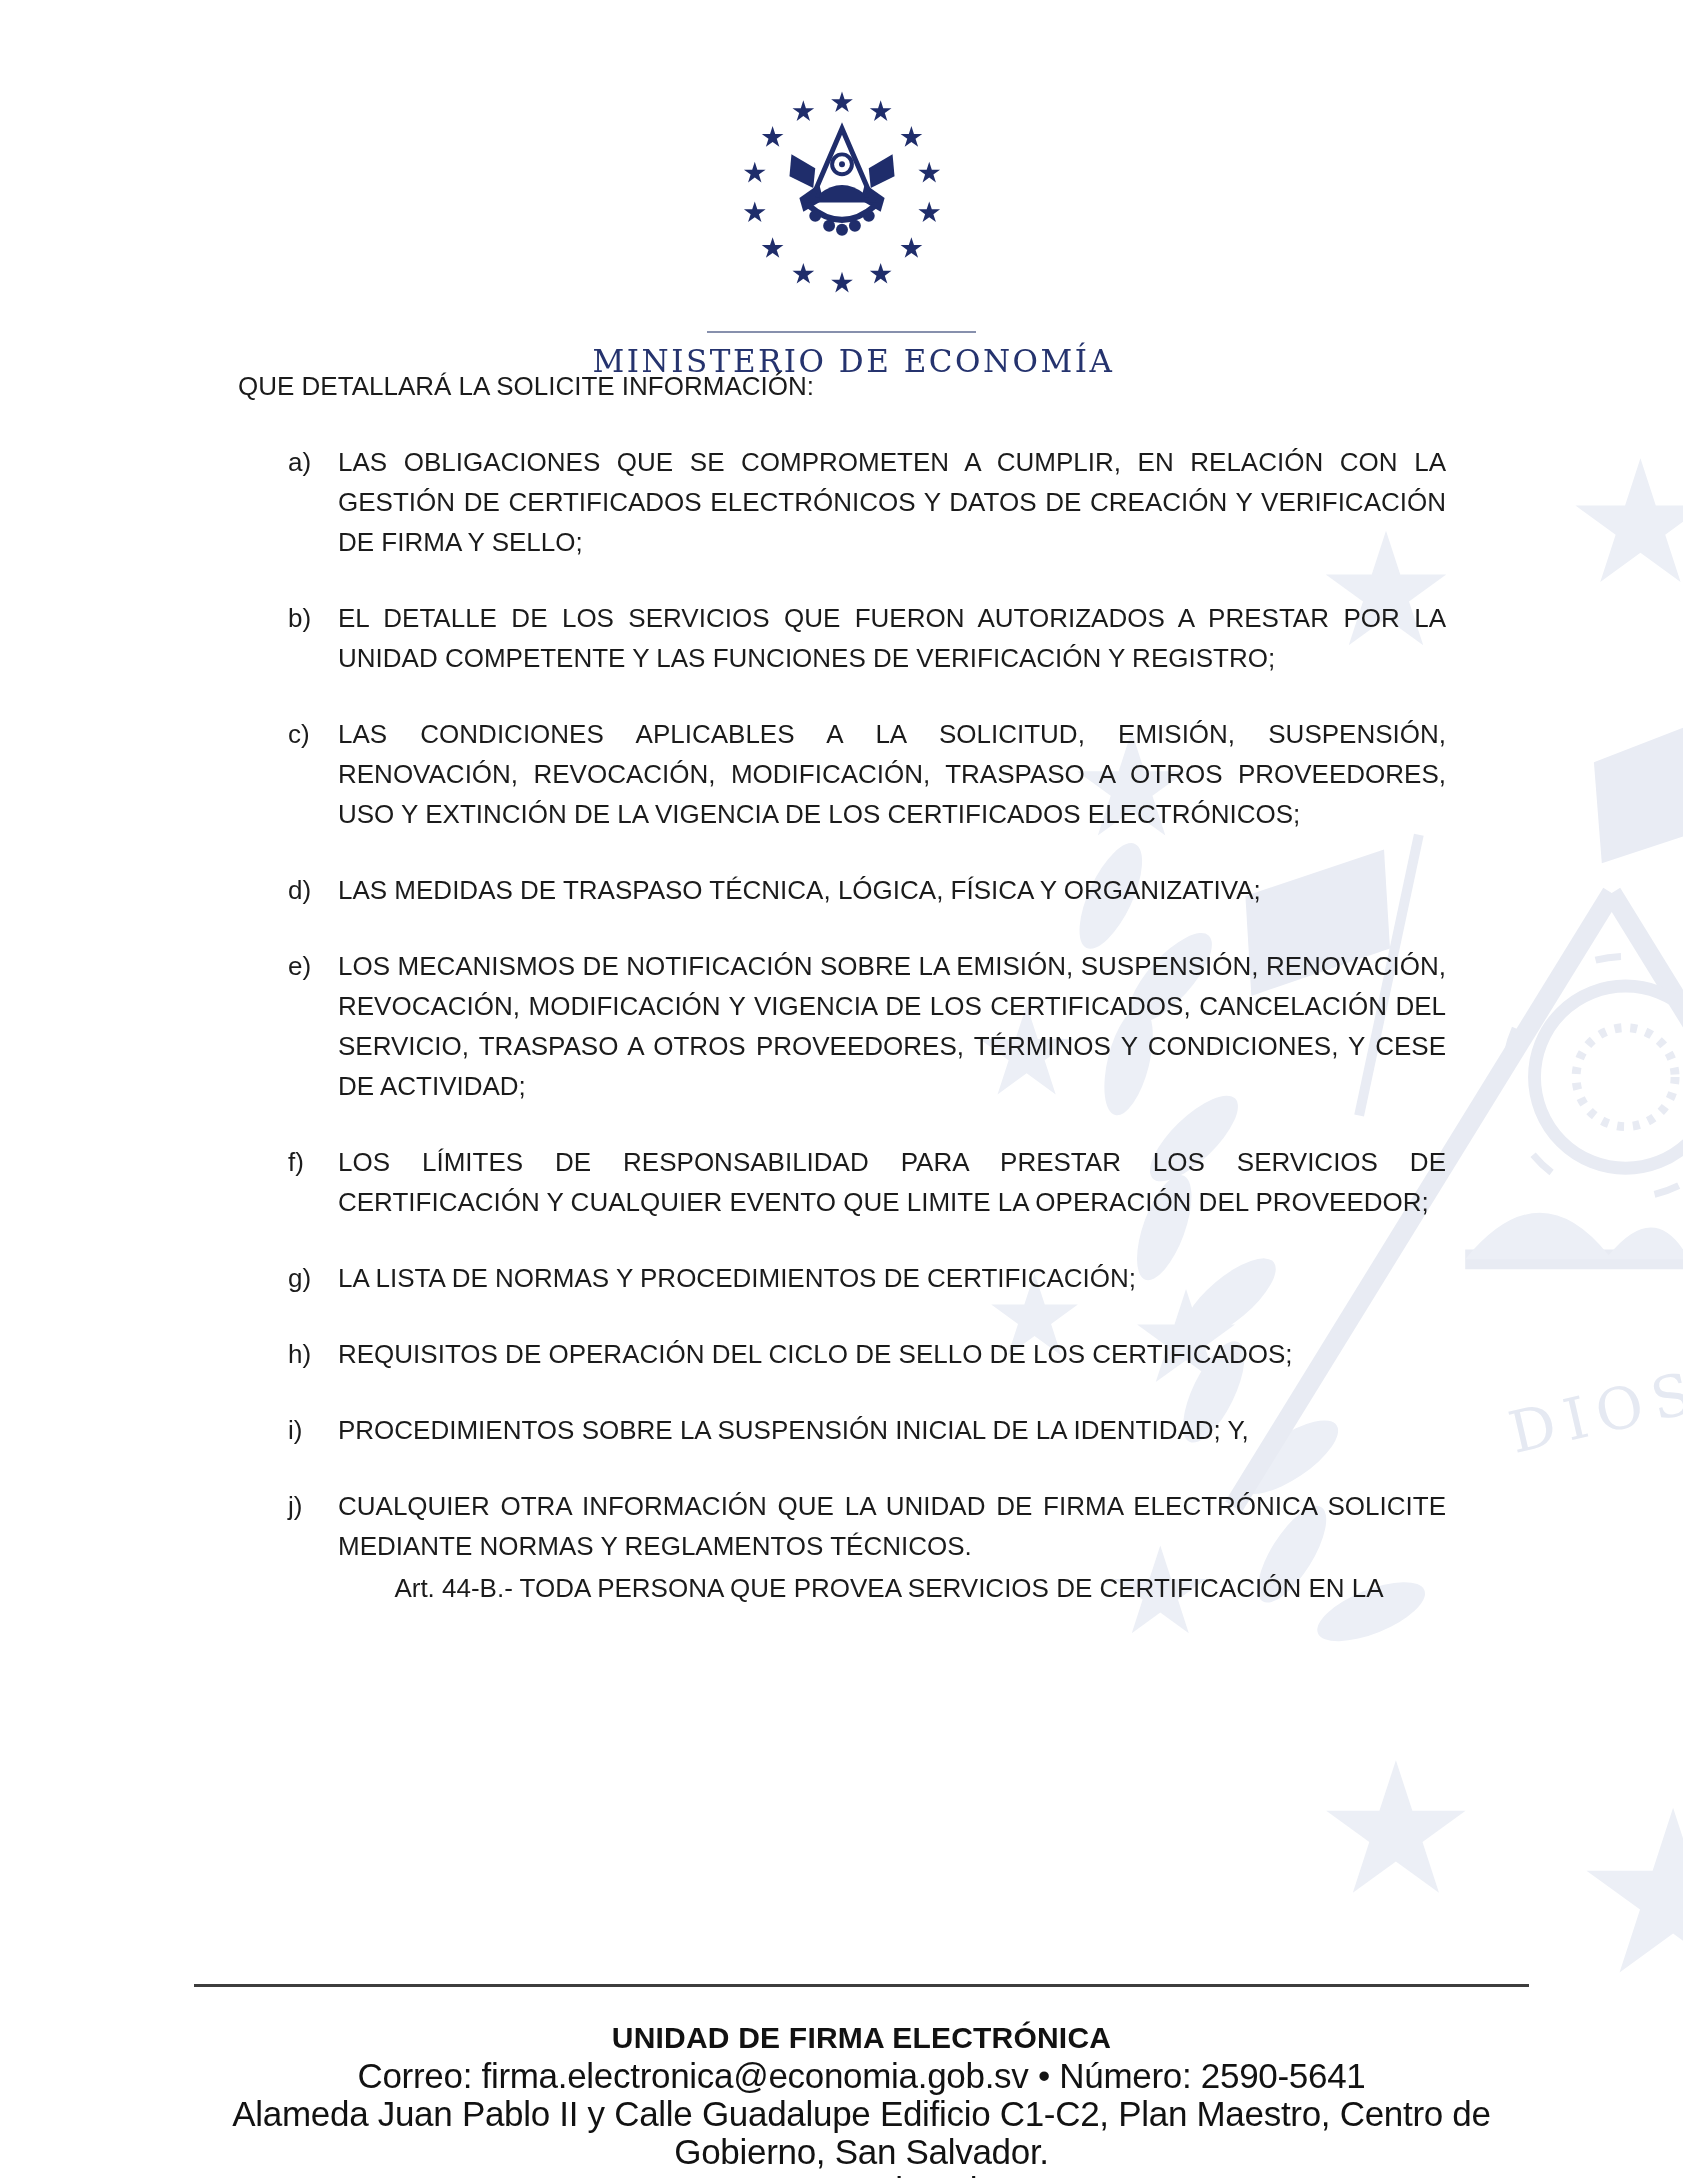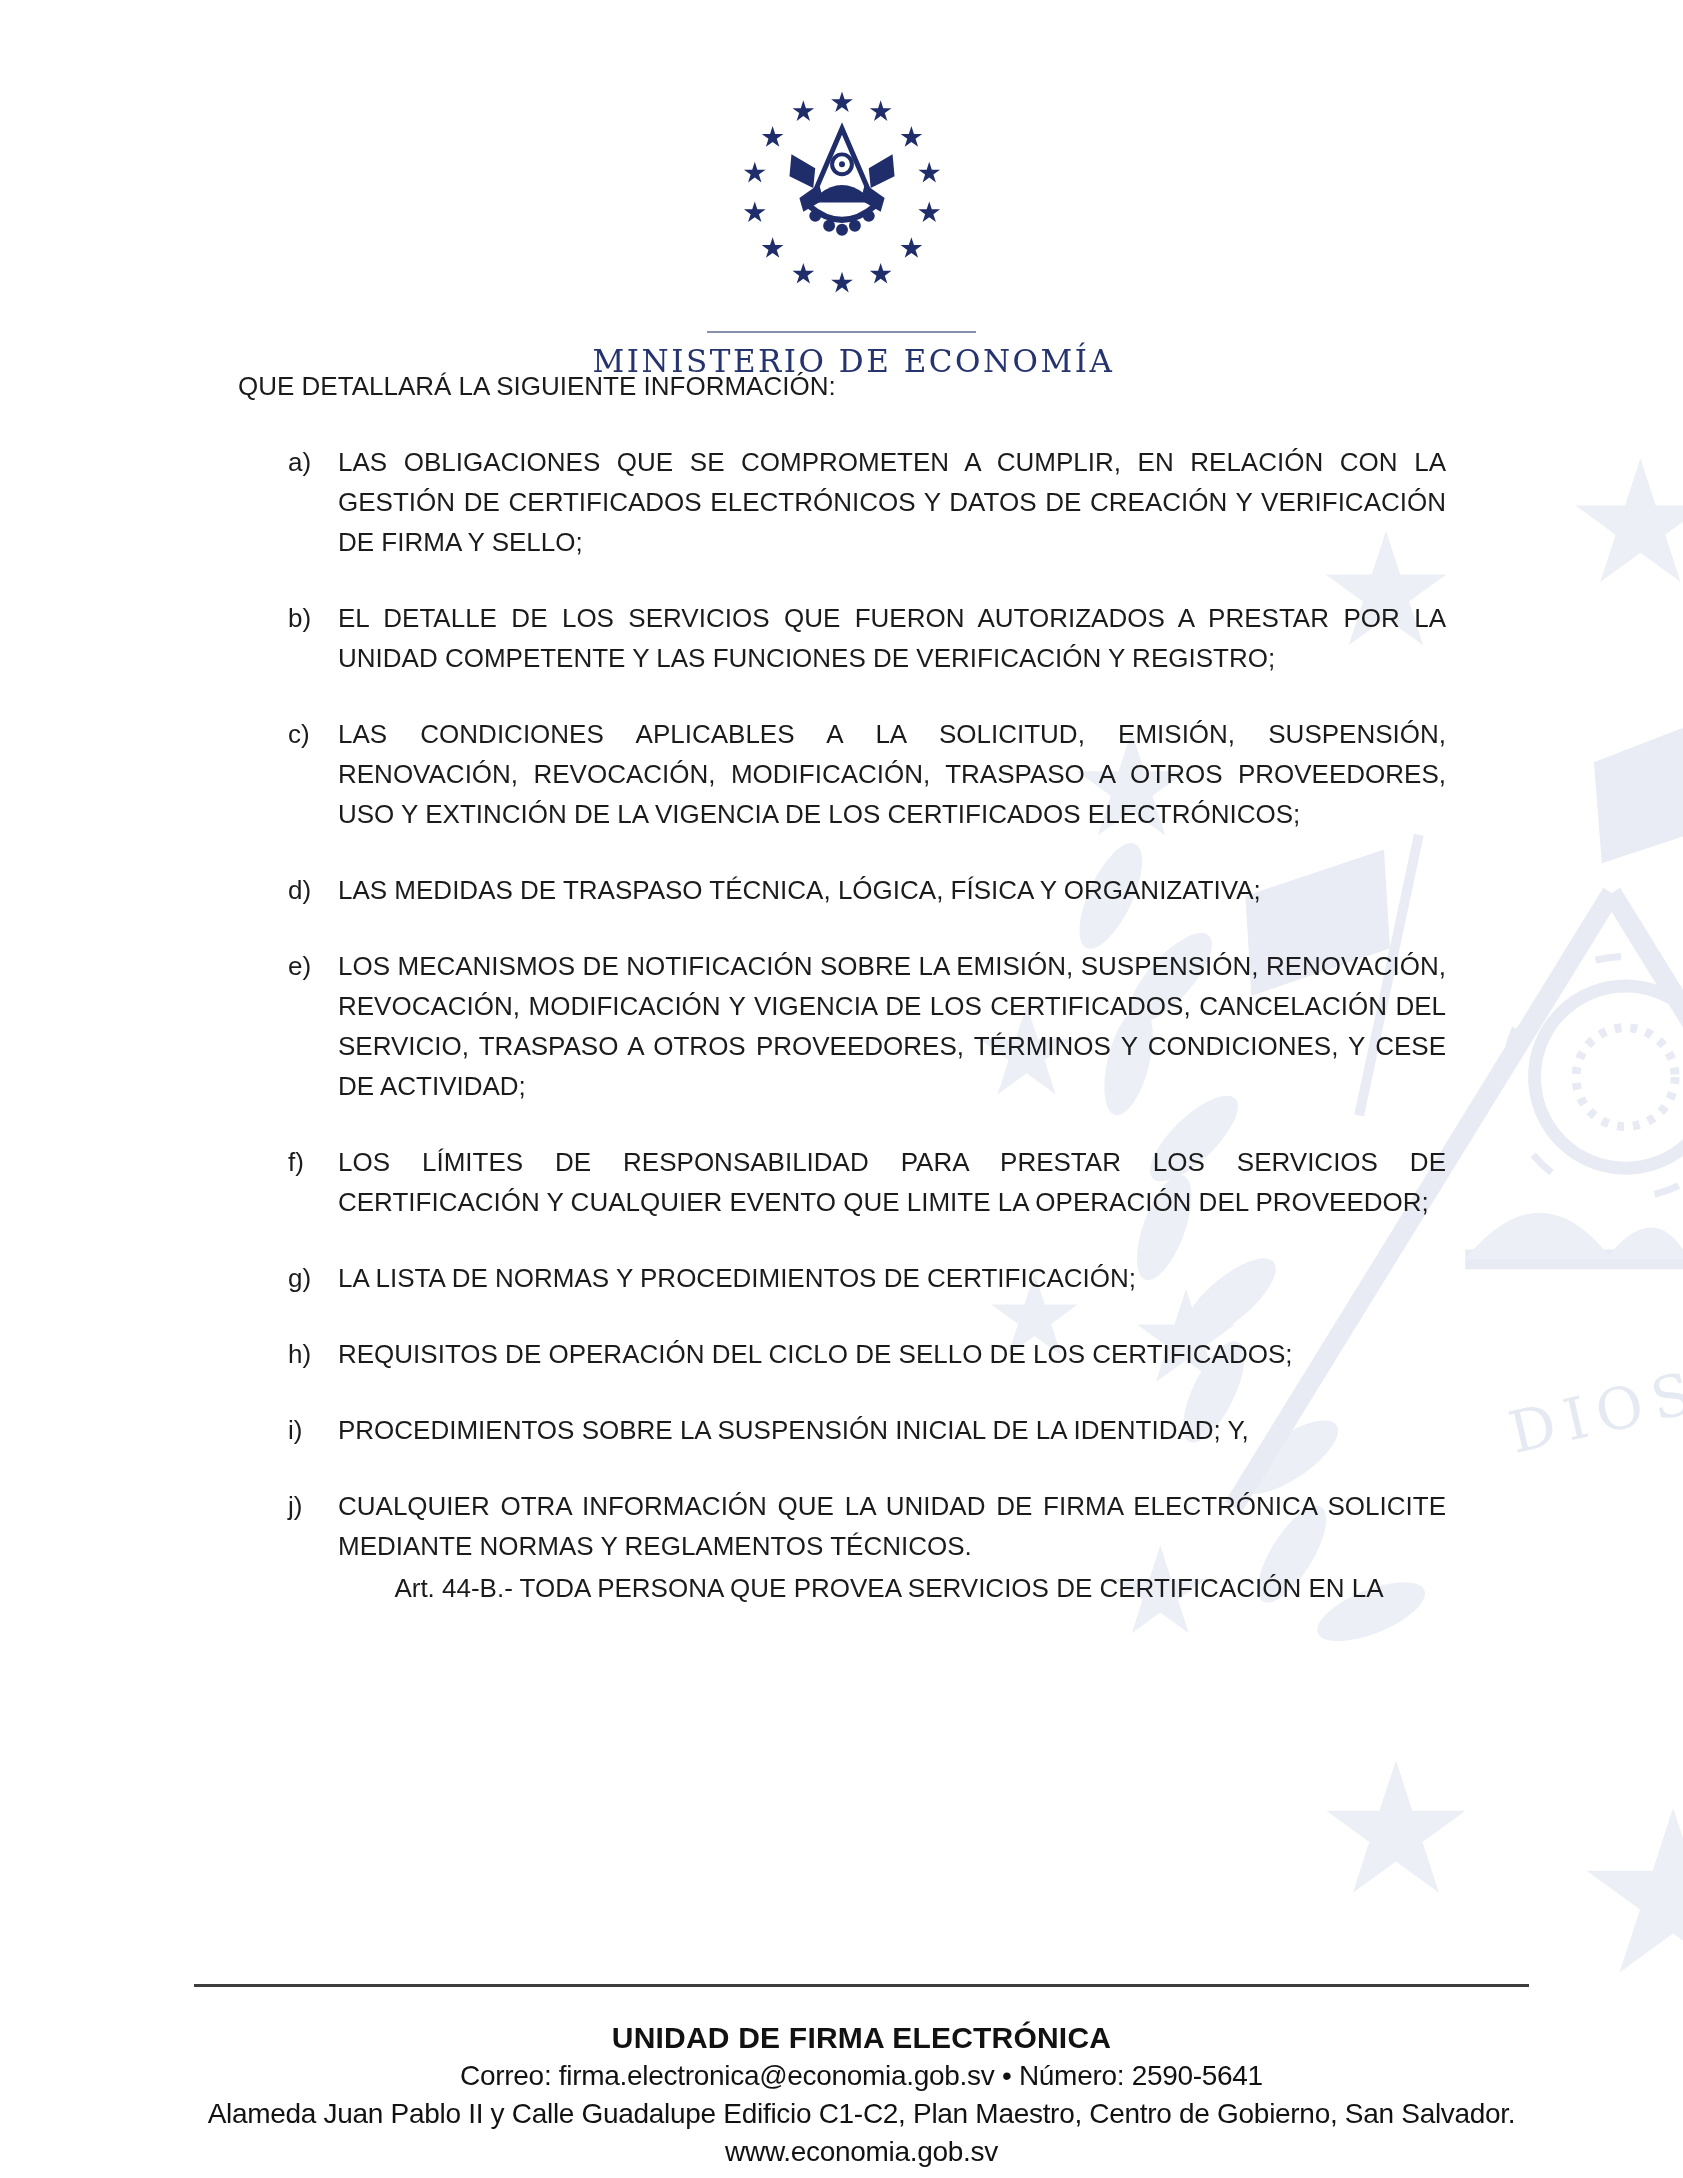--- a/index.html
+++ b/index.html
@@ -52,21 +52,21 @@
   }
   .article-line{margin:2px 0 0 0;text-indent:94px;text-align:center;}
   
   .doc-footer{
     position:absolute;left:194px;top:1984px;width:1335px;
     text-align:center;color:#121212;
   }
   .footer-rule{height:3px;background:#3d3d3d;}
   .footer-unit{margin-top:32px;font-weight:bold;font-size:30px;line-height:38px;letter-spacing:0.2px;}
   .footer-contact,.footer-address,.footer-website{
-    font-size:28px;line-height:38px;letter-spacing:-0.3px;
+    font-size:35px;line-height:38px;letter-spacing:-0.3px;
   }
 </style>
 </head>
 <body>
 
 <div class="page">
 
   <svg class="watermark" viewBox="0 0 1700 2200" xmlns="http://www.w3.org/2000/svg" aria-hidden="true">
     <defs>
       <path id="wstar" d="M0,-10 L2.25,-3.09 L9.51,-3.09 L3.63,1.18 L5.88,8.09 L0,3.82 L-5.88,8.09 L-3.63,1.18 L-9.51,-3.09 L-2.25,-3.09 Z"></path>
@@ -165,21 +165,21 @@
           <circle cx="128" cy="150" r="6"></circle>
           <circle cx="142" cy="140" r="6"></circle>
         </g>
       </g>
     </svg>
     <div class="header-divider"></div>
     <div class="ministry-title">MINISTERIO DE ECONOMÍA</div>
   </header>
 
   <main class="content">
-    <p class="intro">QUE DETALLARÁ LA SIGUIENTE INFORMACIÓN:</p>
+    <p class="intro">QUE DETALLARÁ LA SOLICITE INFORMACIÓN:</p>
 
     <div class="list-item">
       <span class="label">a)</span>
       <div class="text">LAS OBLIGACIONES QUE SE COMPROMETEN A CUMPLIR, EN RELACIÓN CON LA GESTIÓN DE CERTIFICADOS ELECTRÓNICOS Y DATOS DE CREACIÓN Y VERIFICACIÓN DE FIRMA Y SELLO;</div>
     </div>
     <div class="list-item">
       <span class="label">b)</span>
       <div class="text">EL DETALLE DE LOS SERVICIOS QUE FUERON AUTORIZADOS A PRESTAR POR LA UNIDAD COMPETENTE Y LAS FUNCIONES DE VERIFICACIÓN Y REGISTRO;</div>
     </div>
     <div class="list-item">

